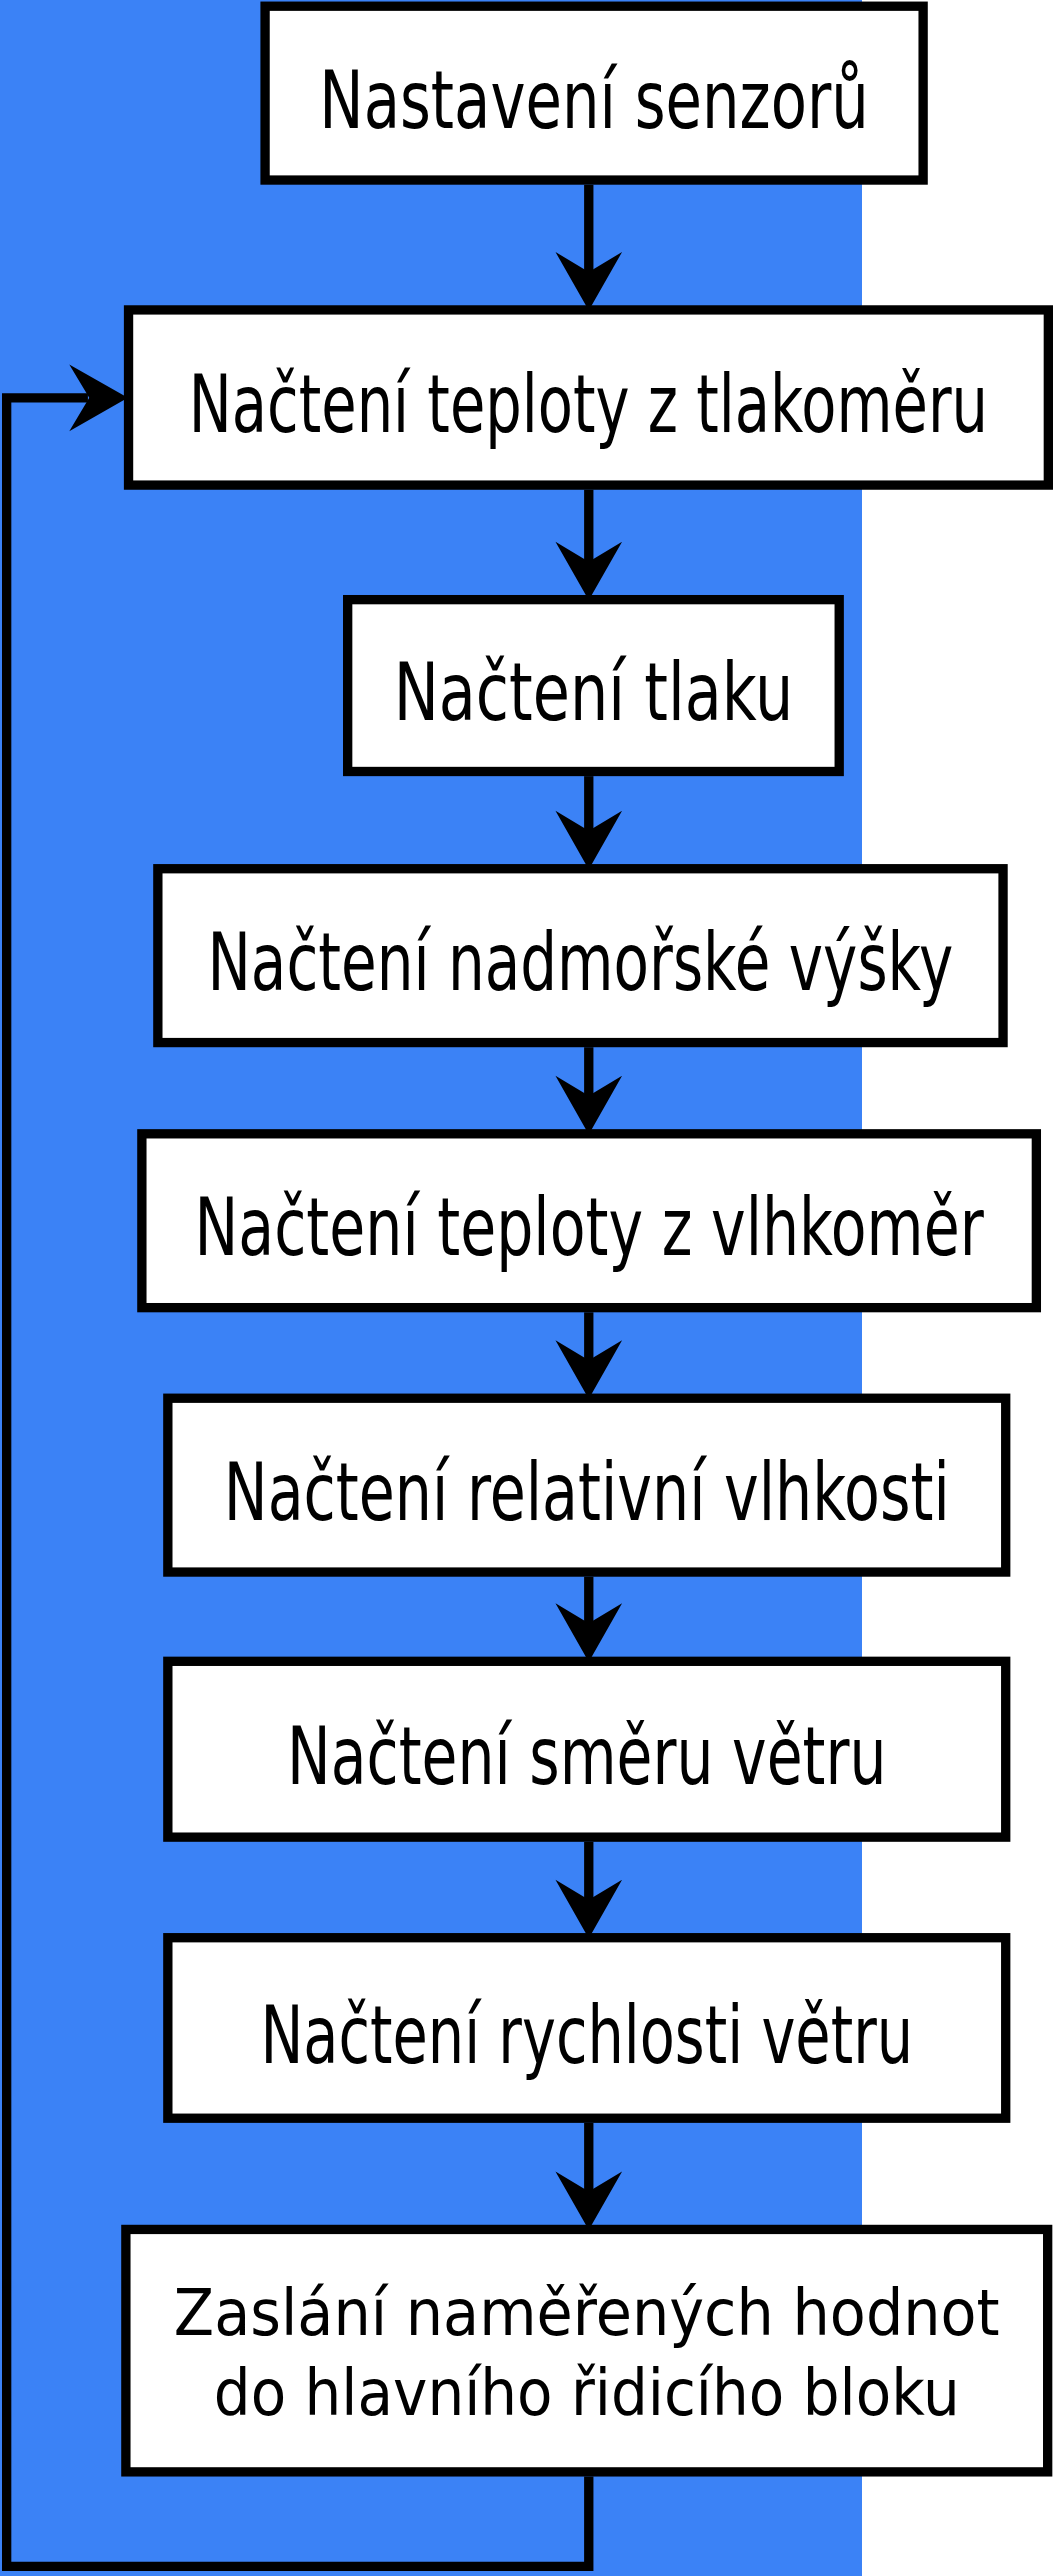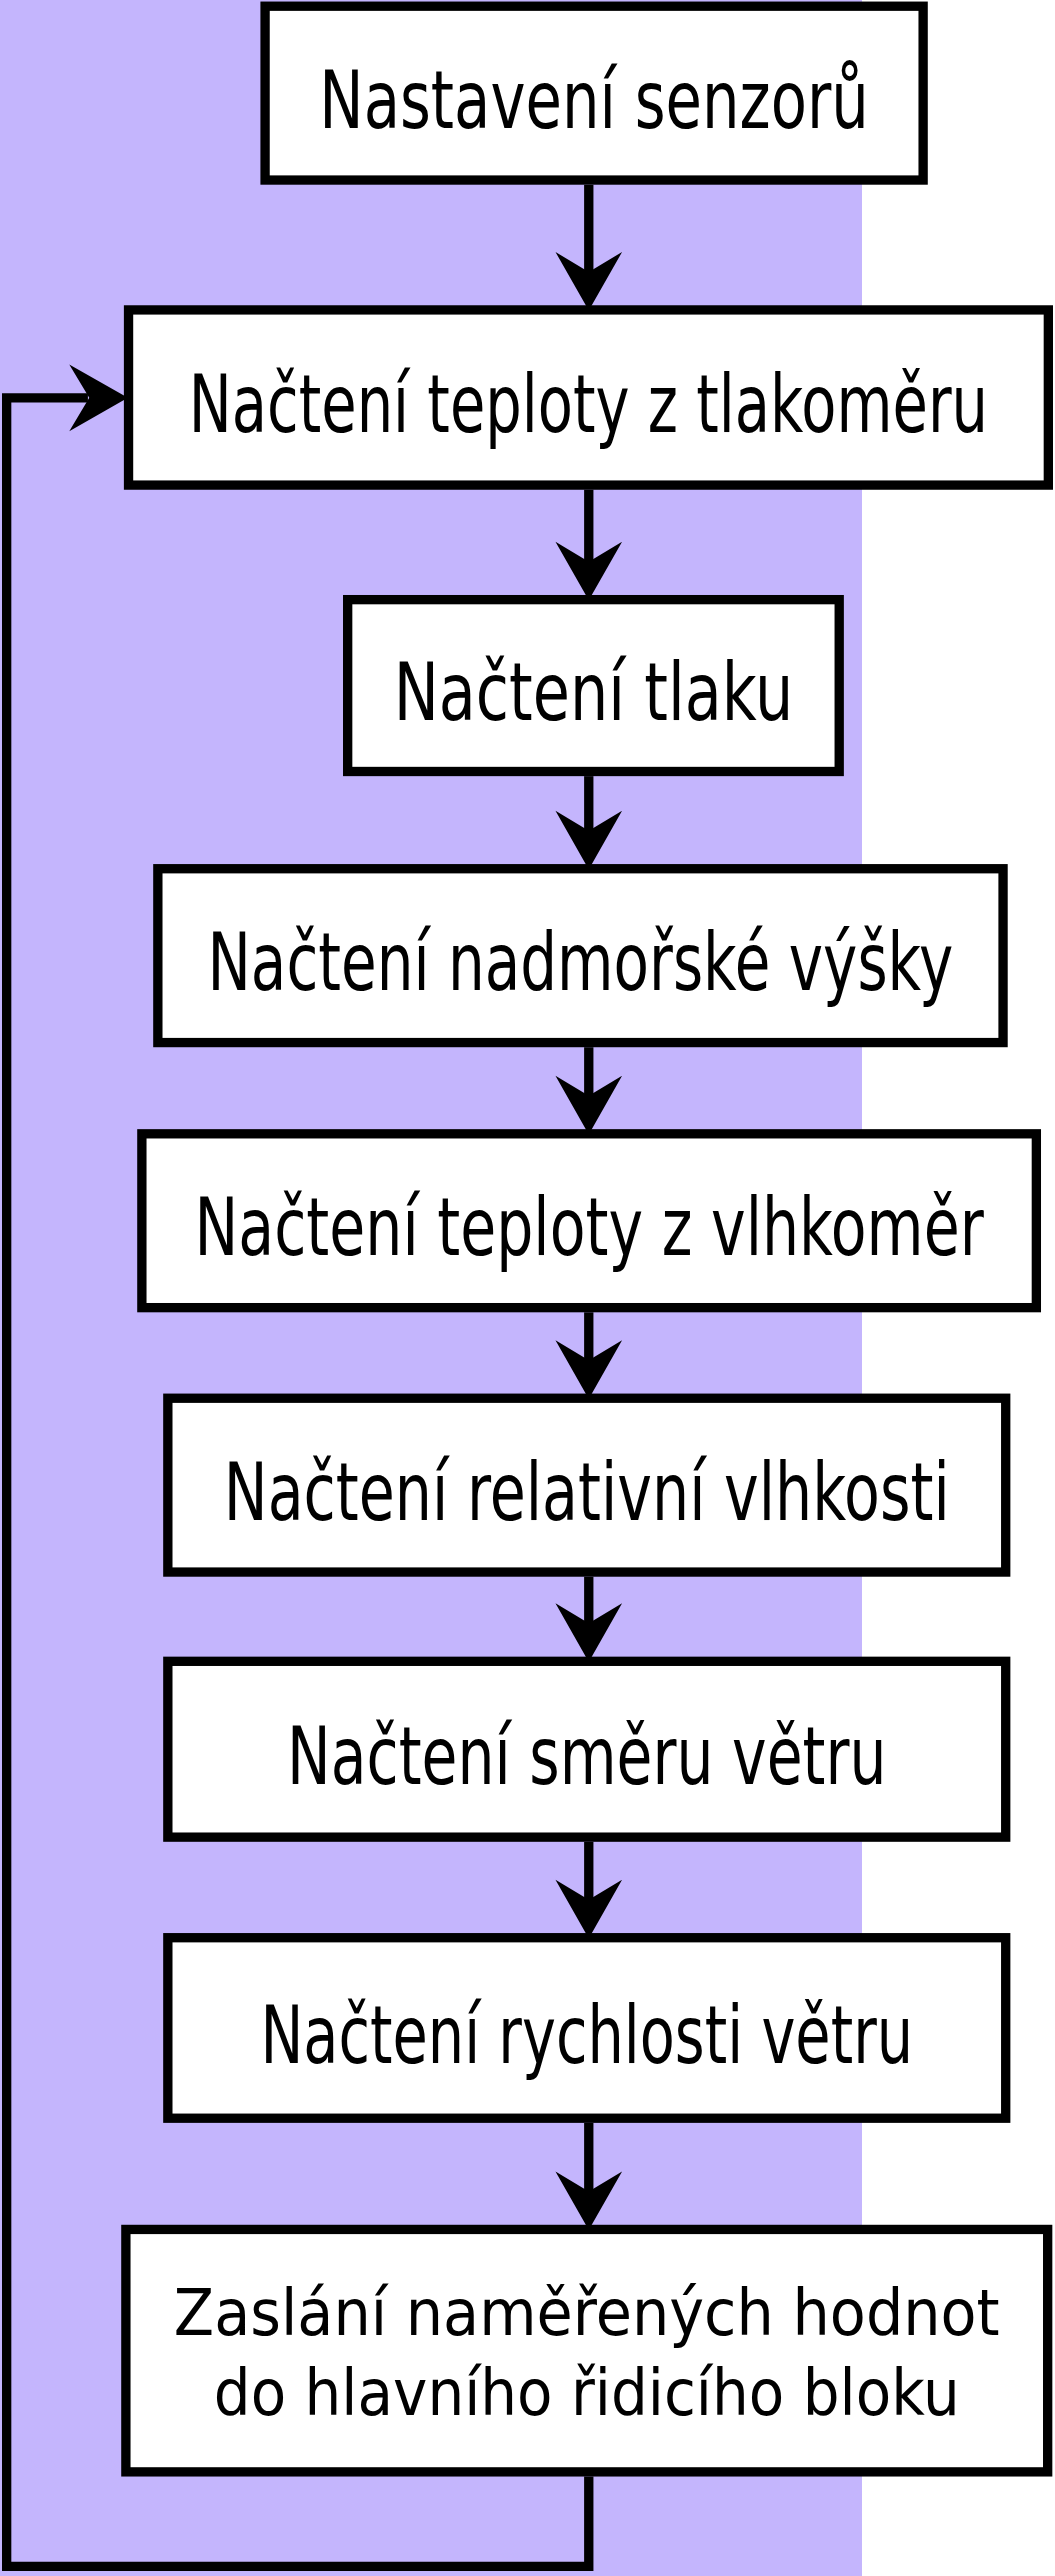--- a/index.html
+++ b/index.html
@@ -2,21 +2,21 @@
 <html style="font-size:10.7px"><head>
 <meta charset="utf-8">
 <style>
   html, body { margin: 0; padding: 0; }
   body {
     width: 1055px; height: 2576px;
     background: #ffffff;
     font-family: "DejaVu Sans", "Liberation Sans", sans-serif;
     overflow: hidden;
   }
-  .canvas { position: relative; width: 862px; height: 2576px; background: #c4b5fd; }
+  .canvas { position: relative; width: 862px; height: 2576px; background: #3b82f6; }
   svg { display: block; }
   text { font-family: "DejaVu Sans", "Liberation Sans", sans-serif; }
 </style>
 </head>
 <body>
 
 <div class="canvas">
   <svg id="diagram" width="1055" height="2576" viewBox="0 0 1584 3867" xmlns="http://www.w3.org/2000/svg">
       <line x1="884" y1="277" x2="884" y2="412" stroke="#000000" stroke-width="14"></line>
       <polygon points="884,466 834,378 884,408 934,378" fill="#000000"></polygon>

